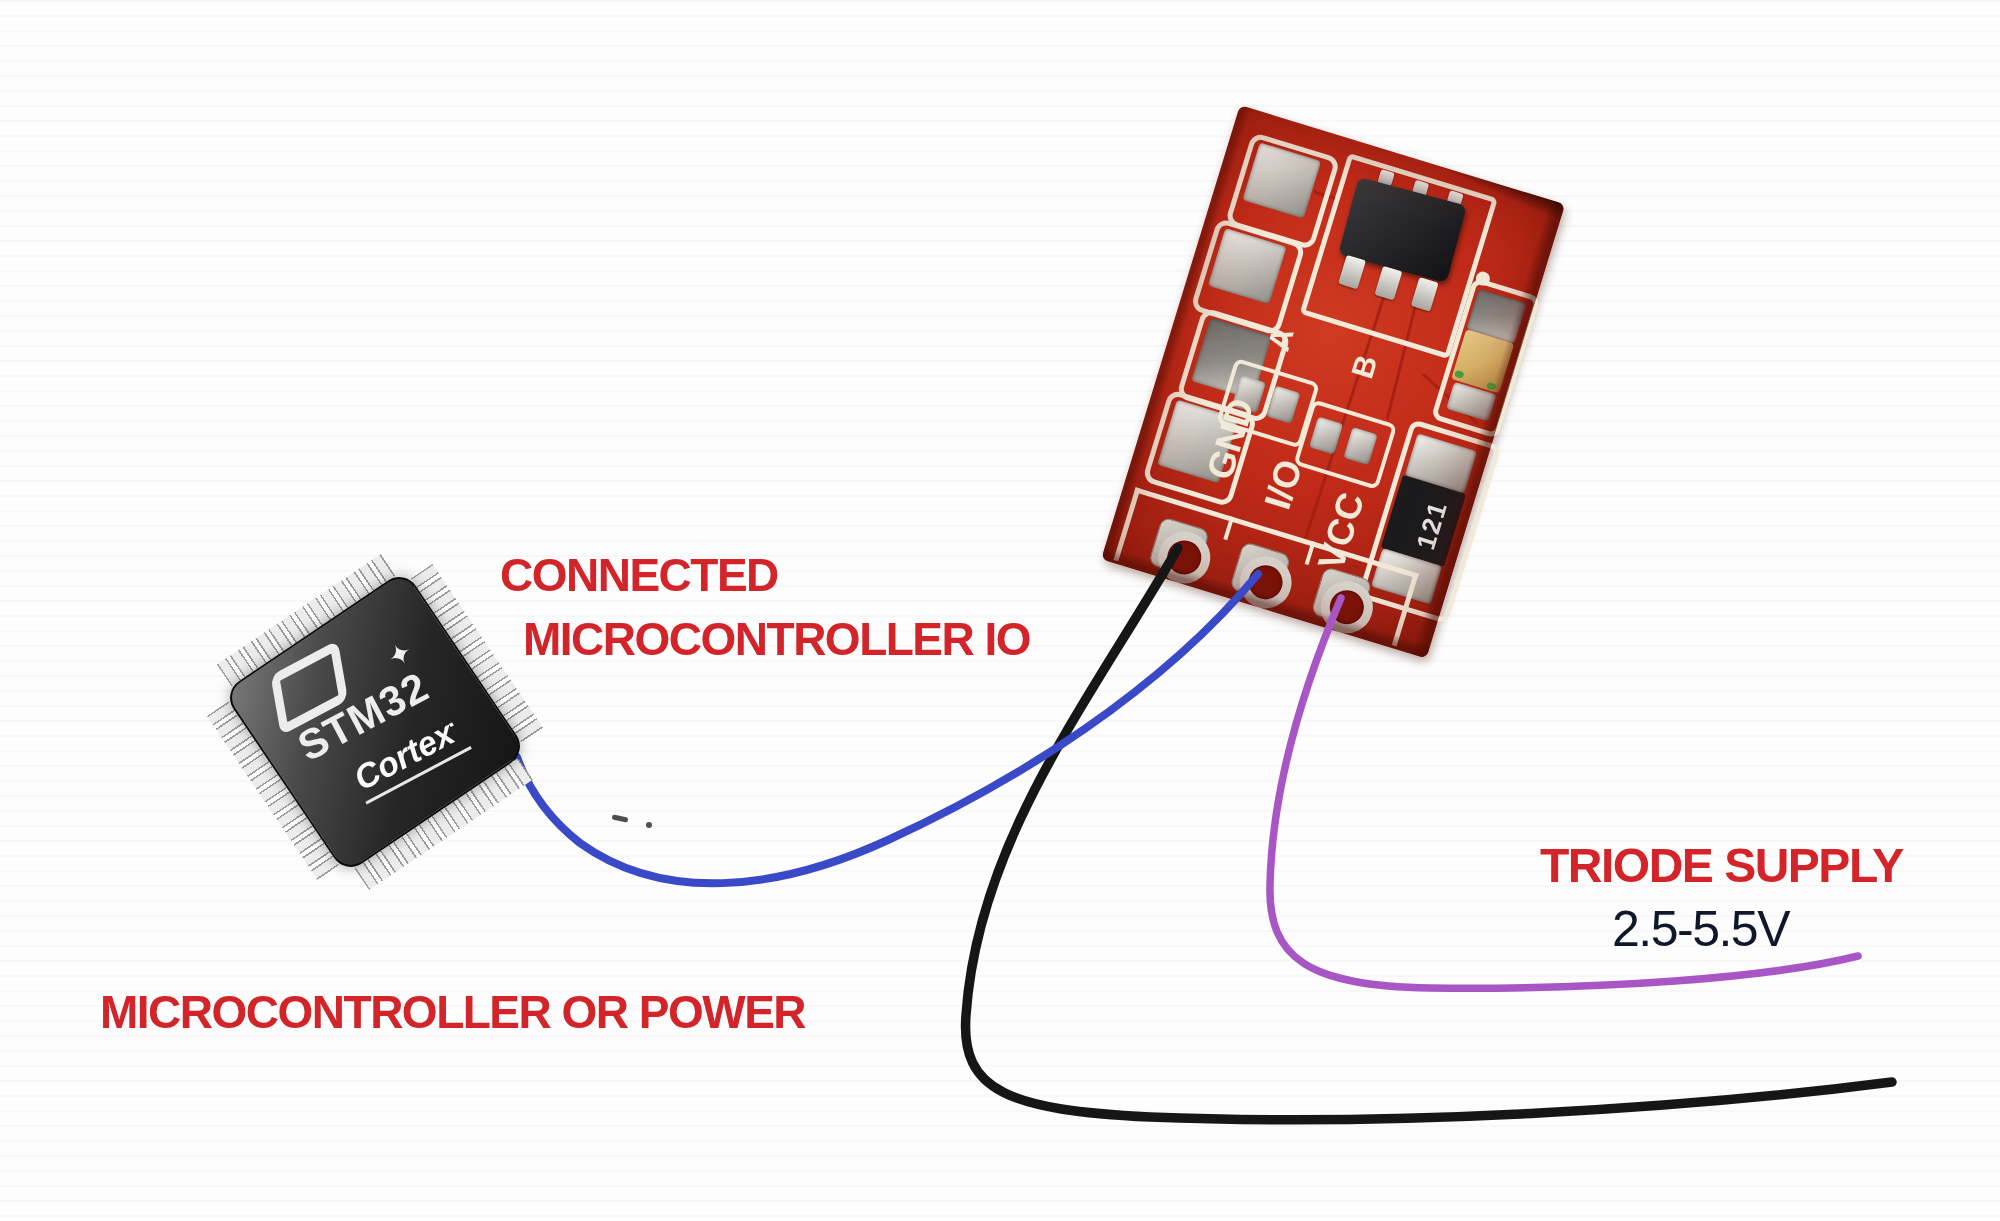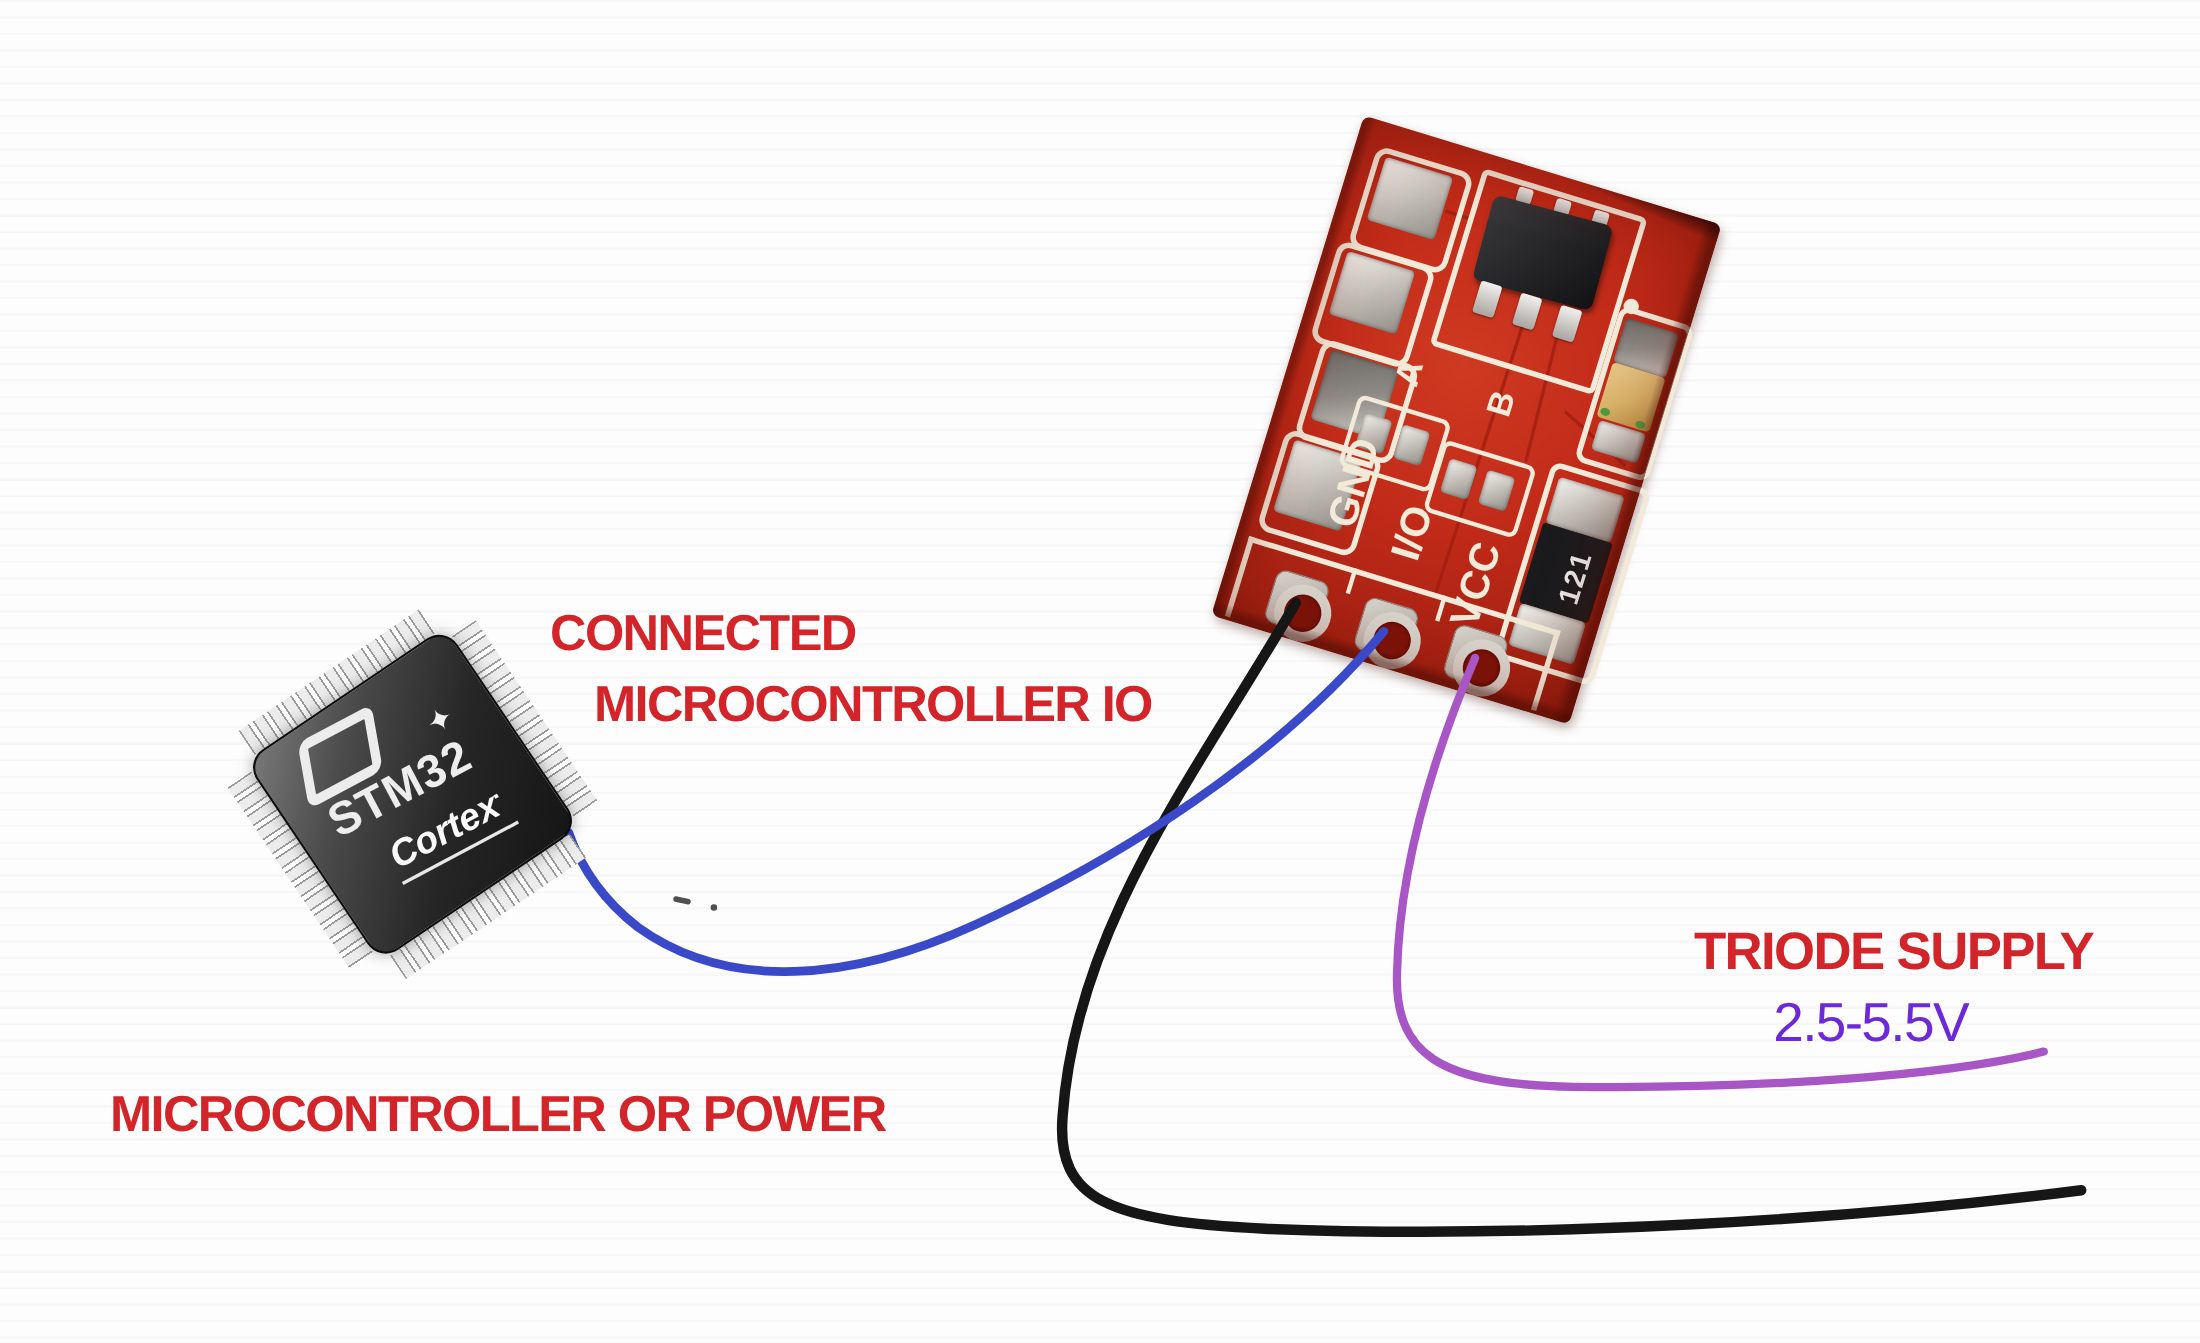--- a/index.html
+++ b/index.html
@@ -9,21 +9,21 @@
       repeating-linear-gradient(180deg, rgba(150,150,155,0.05) 0 2px, rgba(0,0,0,0) 2px 15px),
       #fdfdfd;
     font-family:"Liberation Sans", sans-serif;
   }
   
   .caption{
     position:absolute;color:#d22429;font-weight:700;
     font-size:46px;letter-spacing:-1.5px;white-space:nowrap;
   }
   .voltage{
-    position:absolute;color:#6d28d9;font-weight:400;
+    position:absolute;color:#0f172a;font-weight:400;
     font-size:50px;letter-spacing:-1.5px;white-space:nowrap;
   }
   
   .chip{position:absolute;left:265px;top:612px;width:220px;height:220px;
         transform:rotate(-34deg);z-index:6;}
   .chip-body{position:absolute;inset:0;border-radius:20px;
         background:linear-gradient(135deg,#7a7a7a 0%,#4a4a4a 28%,#262626 62%,#151515 100%);
         border:2px solid #0d0d0d;
         box-shadow:0 0 14px rgba(0,0,0,0.35);}
   .pins{position:absolute;}
@@ -79,21 +79,21 @@
        transform:rotate(-90deg);letter-spacing:2px;}
   .fleck{position:absolute;width:9px;height:7px;border-radius:50%;background:#4c9b3f;}
   .white-dot{position:absolute;width:14px;height:14px;border-radius:50%;background:#f2ead9;}
   .artifact{position:absolute;background:#4f4f4f;border-radius:2px;}
   svg.wires{position:absolute;left:0;top:0;z-index:5;pointer-events:none;}
 </style>
 </head>
 <body>
 
 <div class="caption" style="left:500px;top:548px;">CONNECTED</div>
-<div class="caption" style="left:540px;top:612px;text-align:center;">MICROCONTROLLER IO</div>
+<div class="caption" style="left:523px;top:612px;text-align:center;">MICROCONTROLLER IO</div>
 <div class="caption" style="left:100px;top:985px;">MICROCONTROLLER OR POWER</div>
 <div class="caption" style="left:1540px;top:838px;font-size:48px;">TRIODE SUPPLY</div>
 <div class="voltage" style="left:1612px;top:900px;">2.5-5.5V</div>
 
 <div class="artifact" style="left:612px;top:816px;width:16px;height:5px;transform:rotate(12deg);"></div>
 <div class="artifact" style="left:646px;top:822px;width:6px;height:6px;border-radius:50%;"></div>
 
 <div class="chip">
   <div class="pins pins-h pins-top"></div>
   <div class="pins pins-h pins-bottom"></div>

